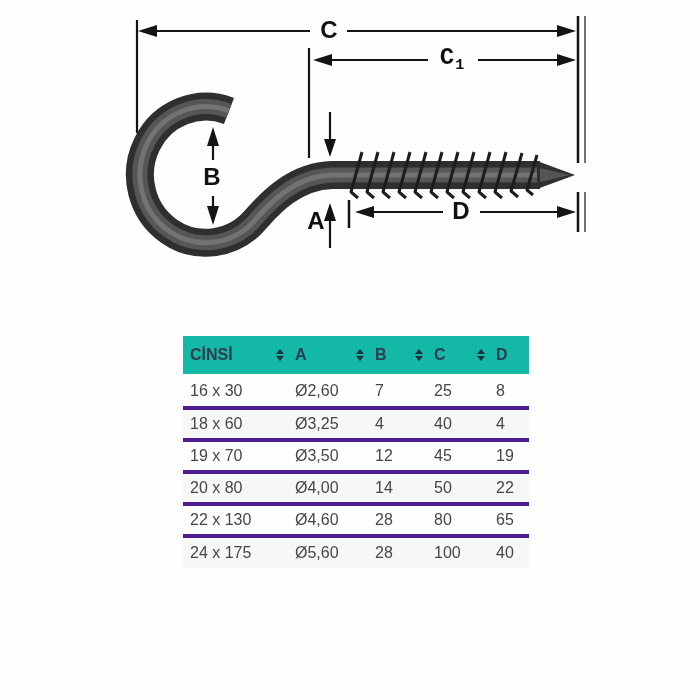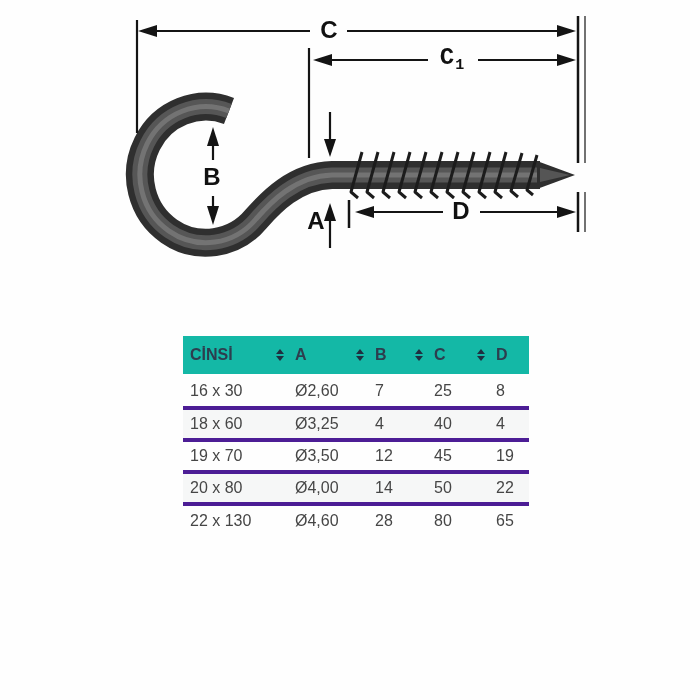--- a/index.html
+++ b/index.html
@@ -196,15 +196,22 @@
         <td>50</td>
         <td>22</td>
       </tr>
       <tr>
         <td>22 x 130</td>
         <td>Ø4,60</td>
         <td>28</td>
         <td>80</td>
         <td>65</td>
       </tr>
+      <tr>
+        <td>24 x 175</td>
+        <td>Ø5,60</td>
+        <td>28</td>
+        <td>100</td>
+        <td>40</td>
+      </tr>
     </tbody>
   </table>
 </div>
 
 </body></html>

